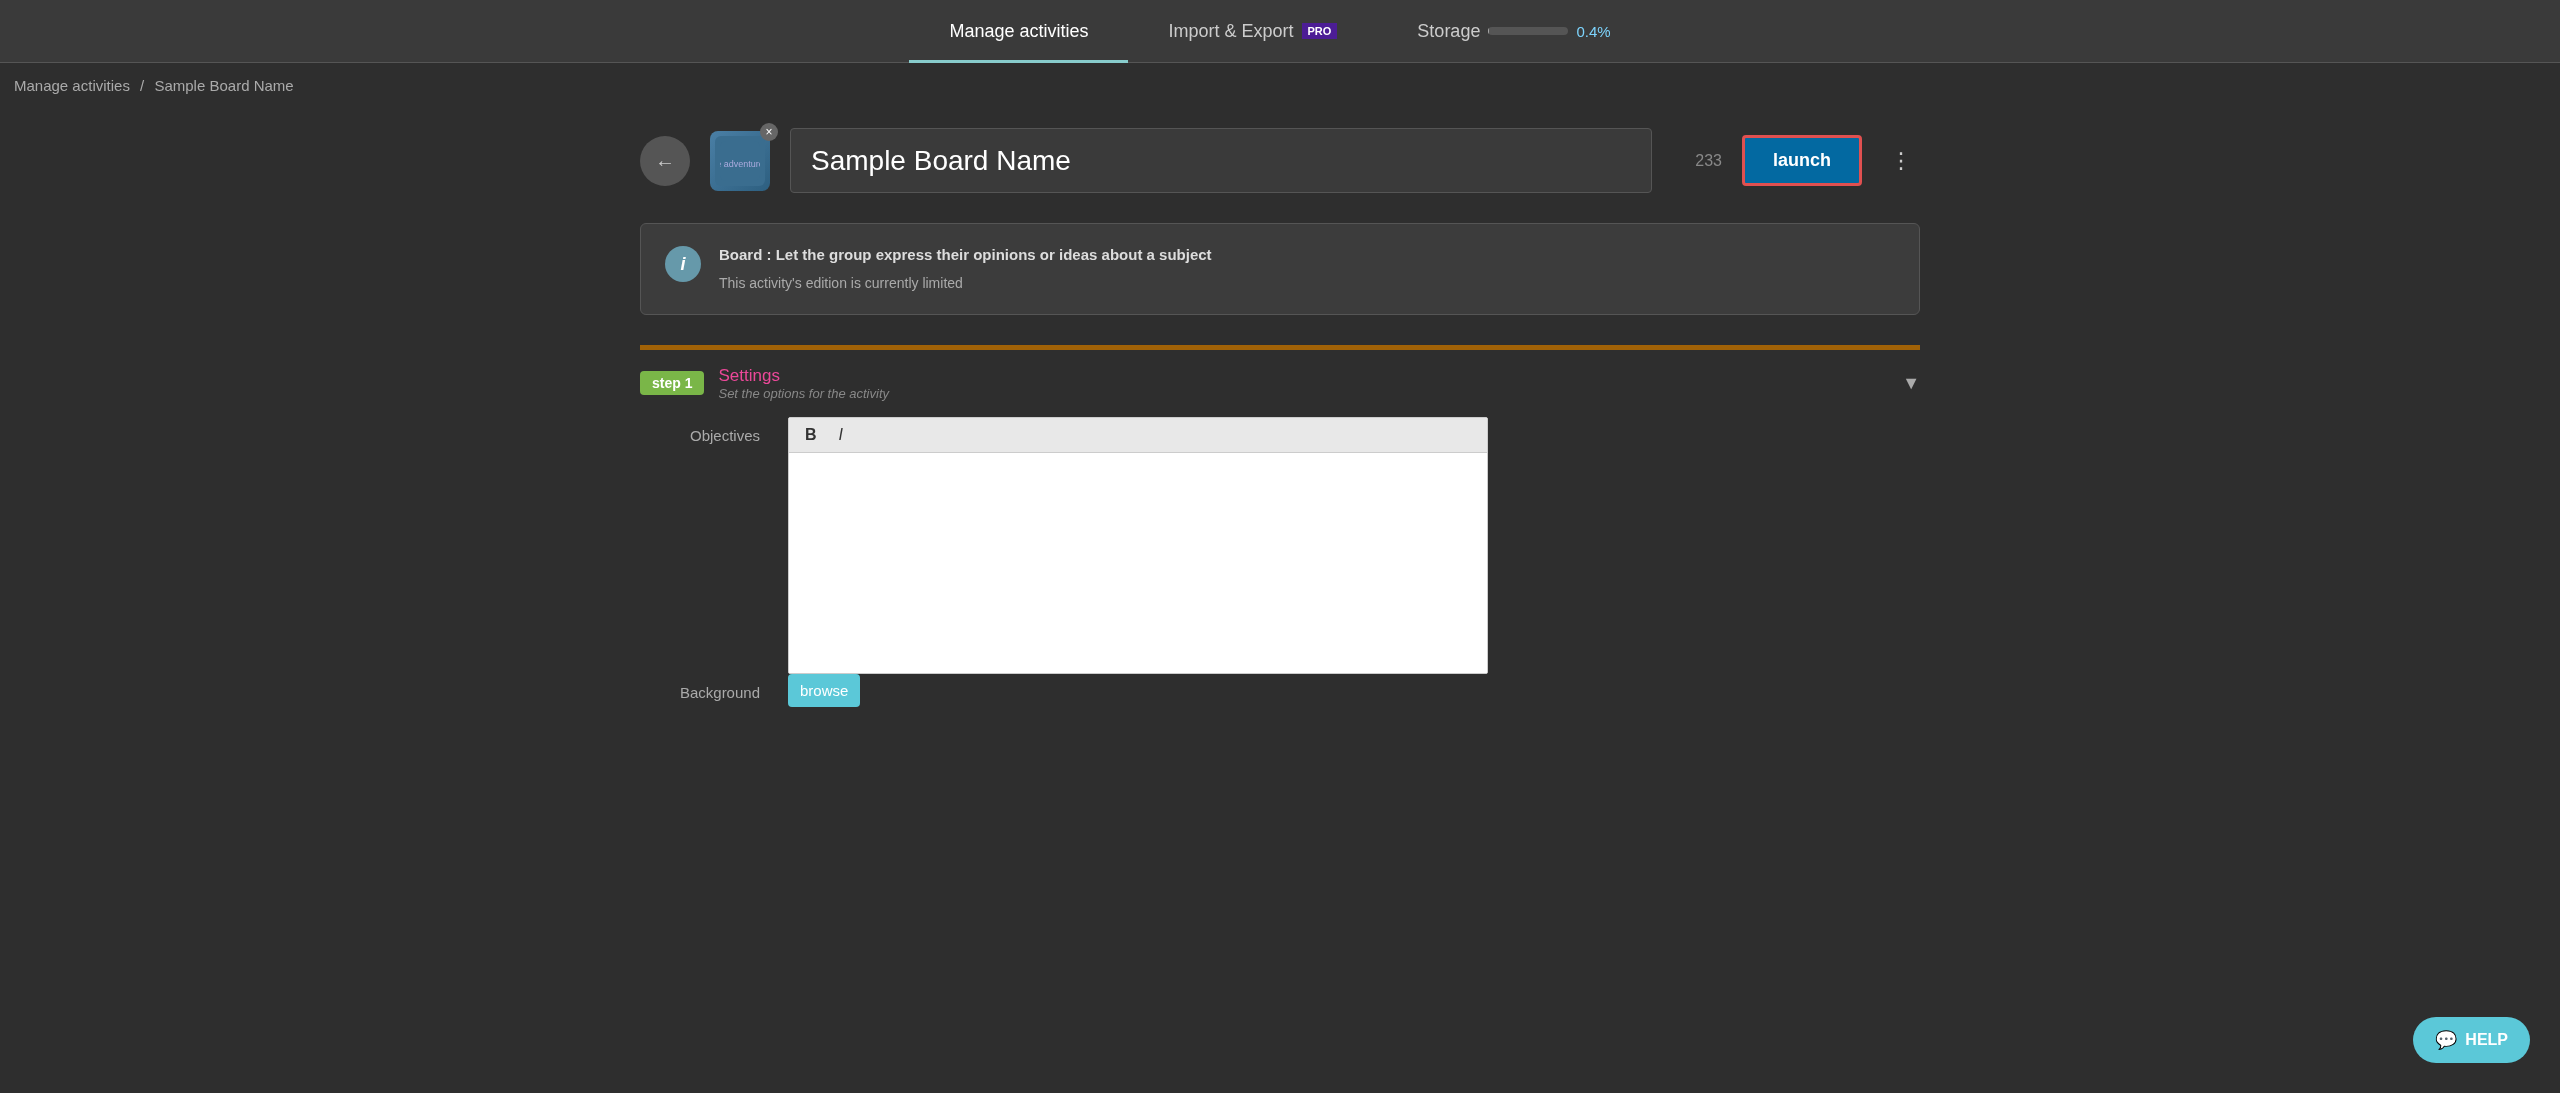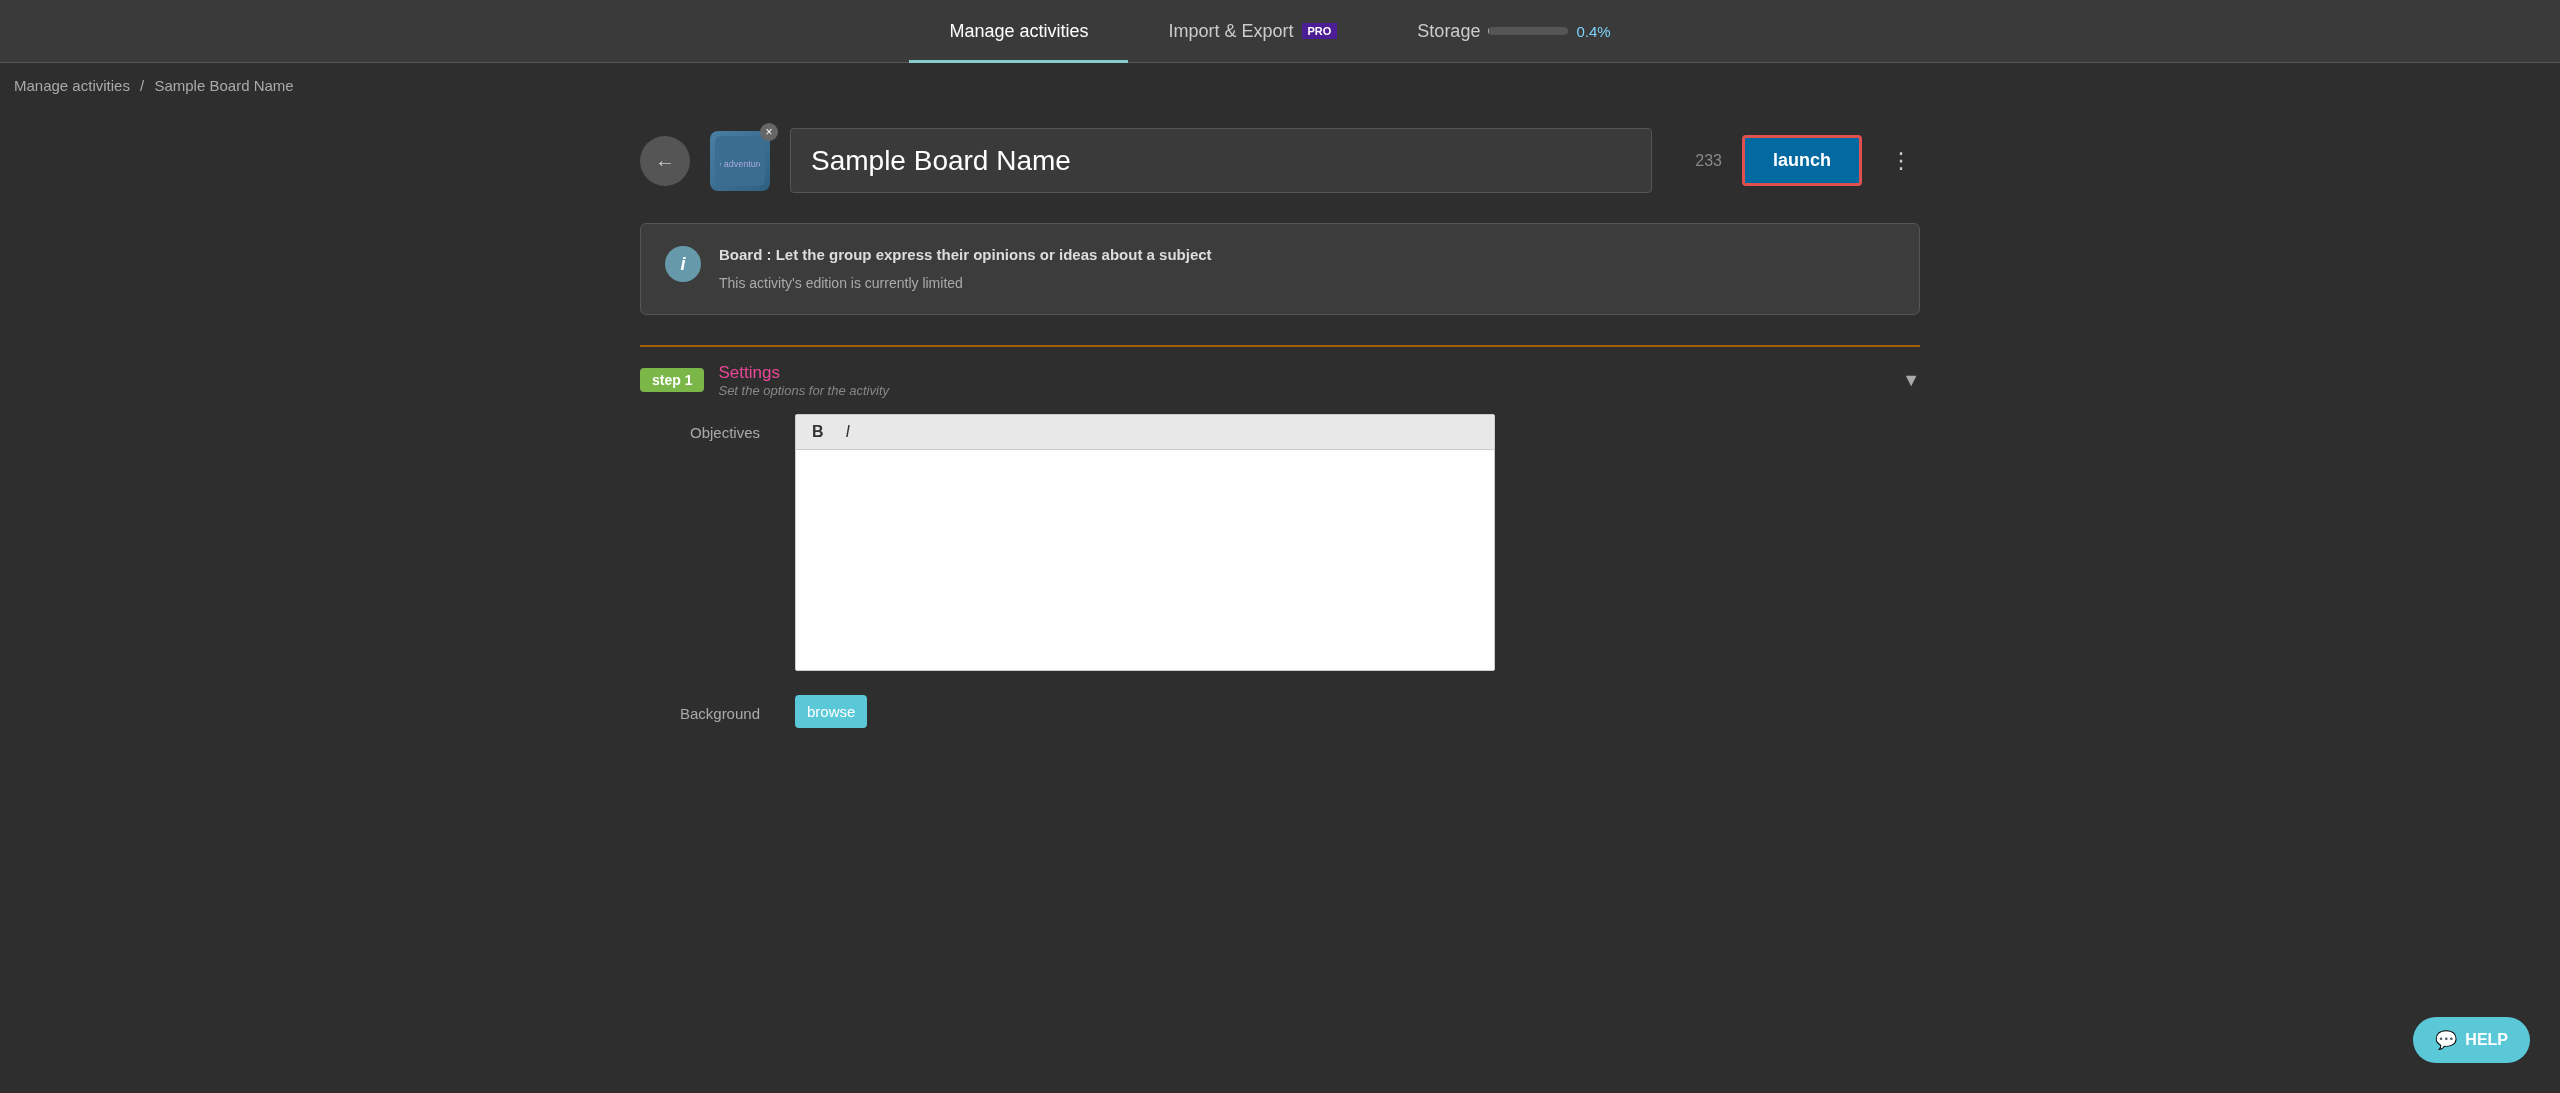--- a/index.html
+++ b/index.html
@@ -233,21 +233,21 @@
       margin-bottom: 6px;
     }
     .info-text p {
       color: #aaa;
       font-size: 14px;
       line-height: 1.5;
     }
 
     
     .step-section {
-      border-top: 2px solid #a16207;
+      border-top: 5px solid #a16207;
       padding-top: 16px;
       margin-bottom: 30px;
     }
     .step-header {
       display: flex;
       align-items: center;
       justify-content: space-between;
       cursor: pointer;
       padding-bottom: 16px;
     }
@@ -275,22 +275,21 @@
     }
     .chevron-down {
       color: #aaa;
       font-size: 18px;
     }
 
     
     .form-row {
       display: flex;
       align-items: flex-start;
-      gap: 35px;
-      margin-bottom: 24px;
+      gap: 28px;
     }
     .form-label {
       width: 120px;
       text-align: right;
       color: #aaa;
       font-size: 15px;
       padding-top: 10px;
       flex-shrink: 0;
     }
     .editor-container {

